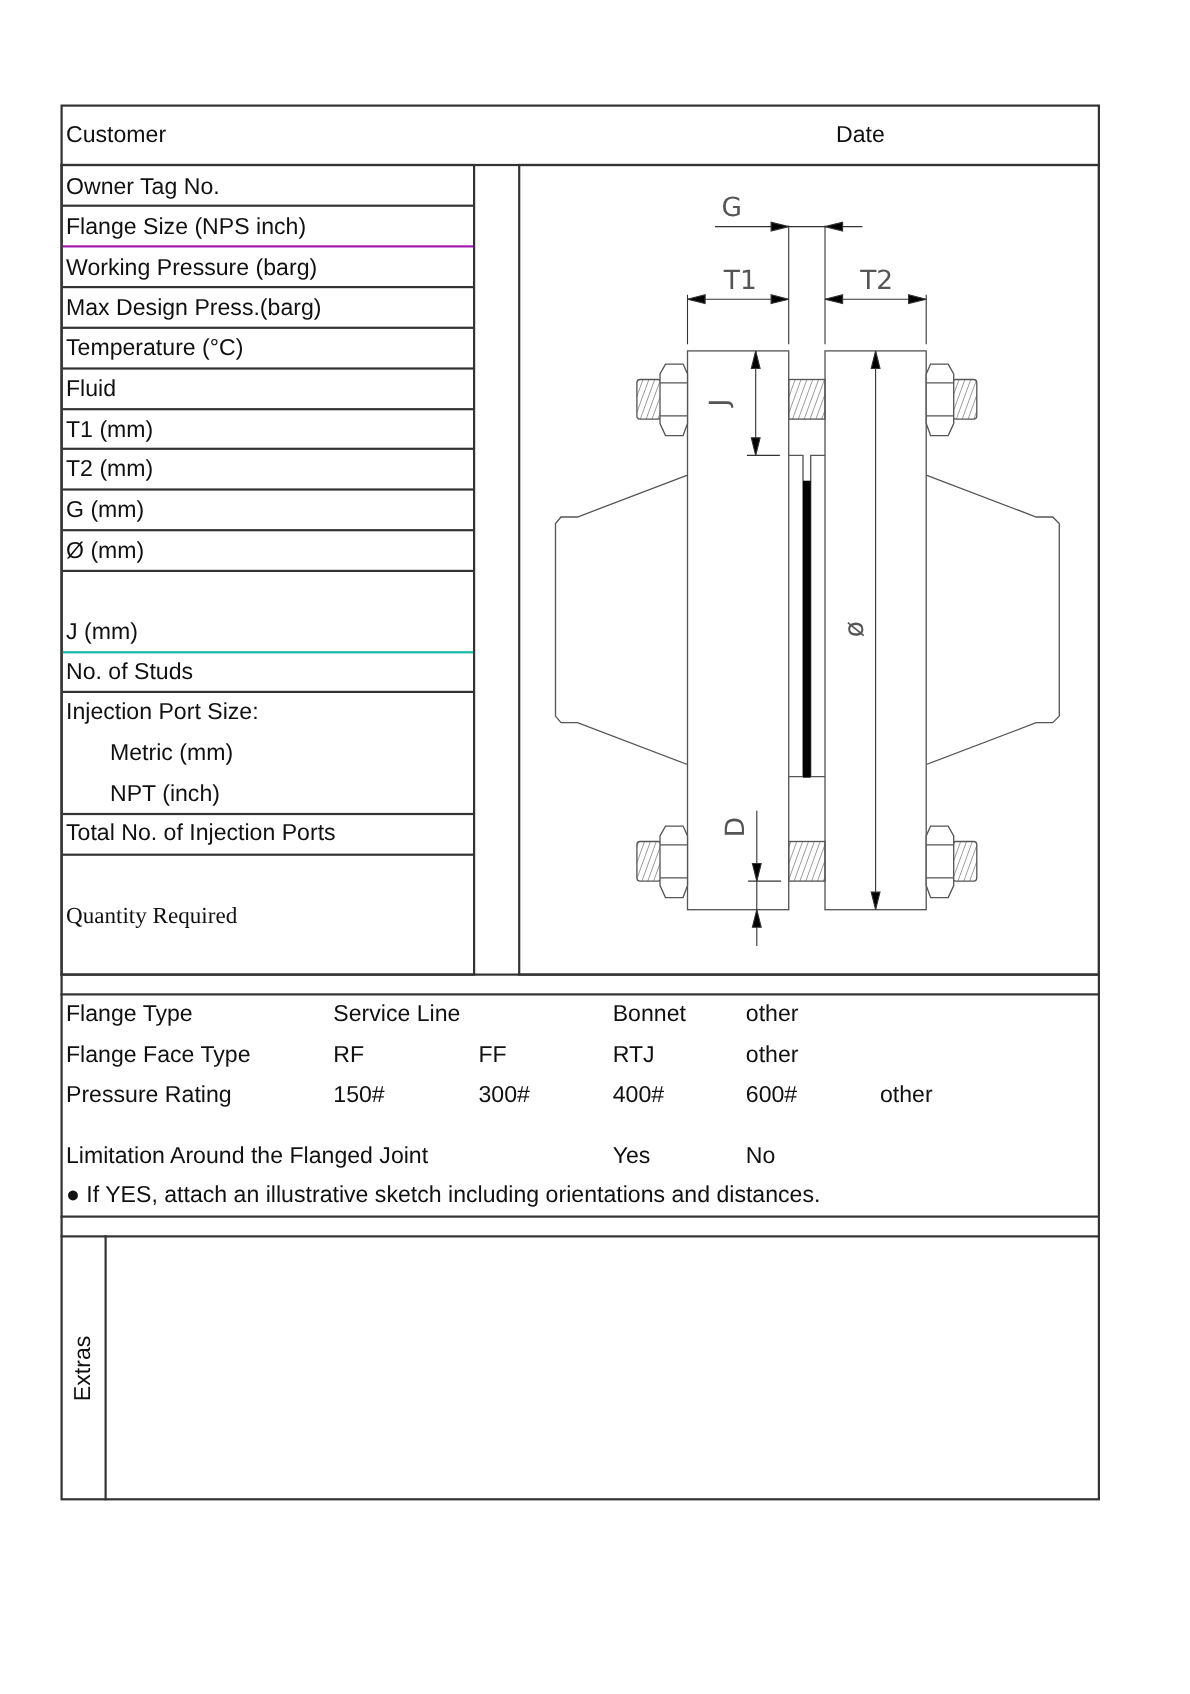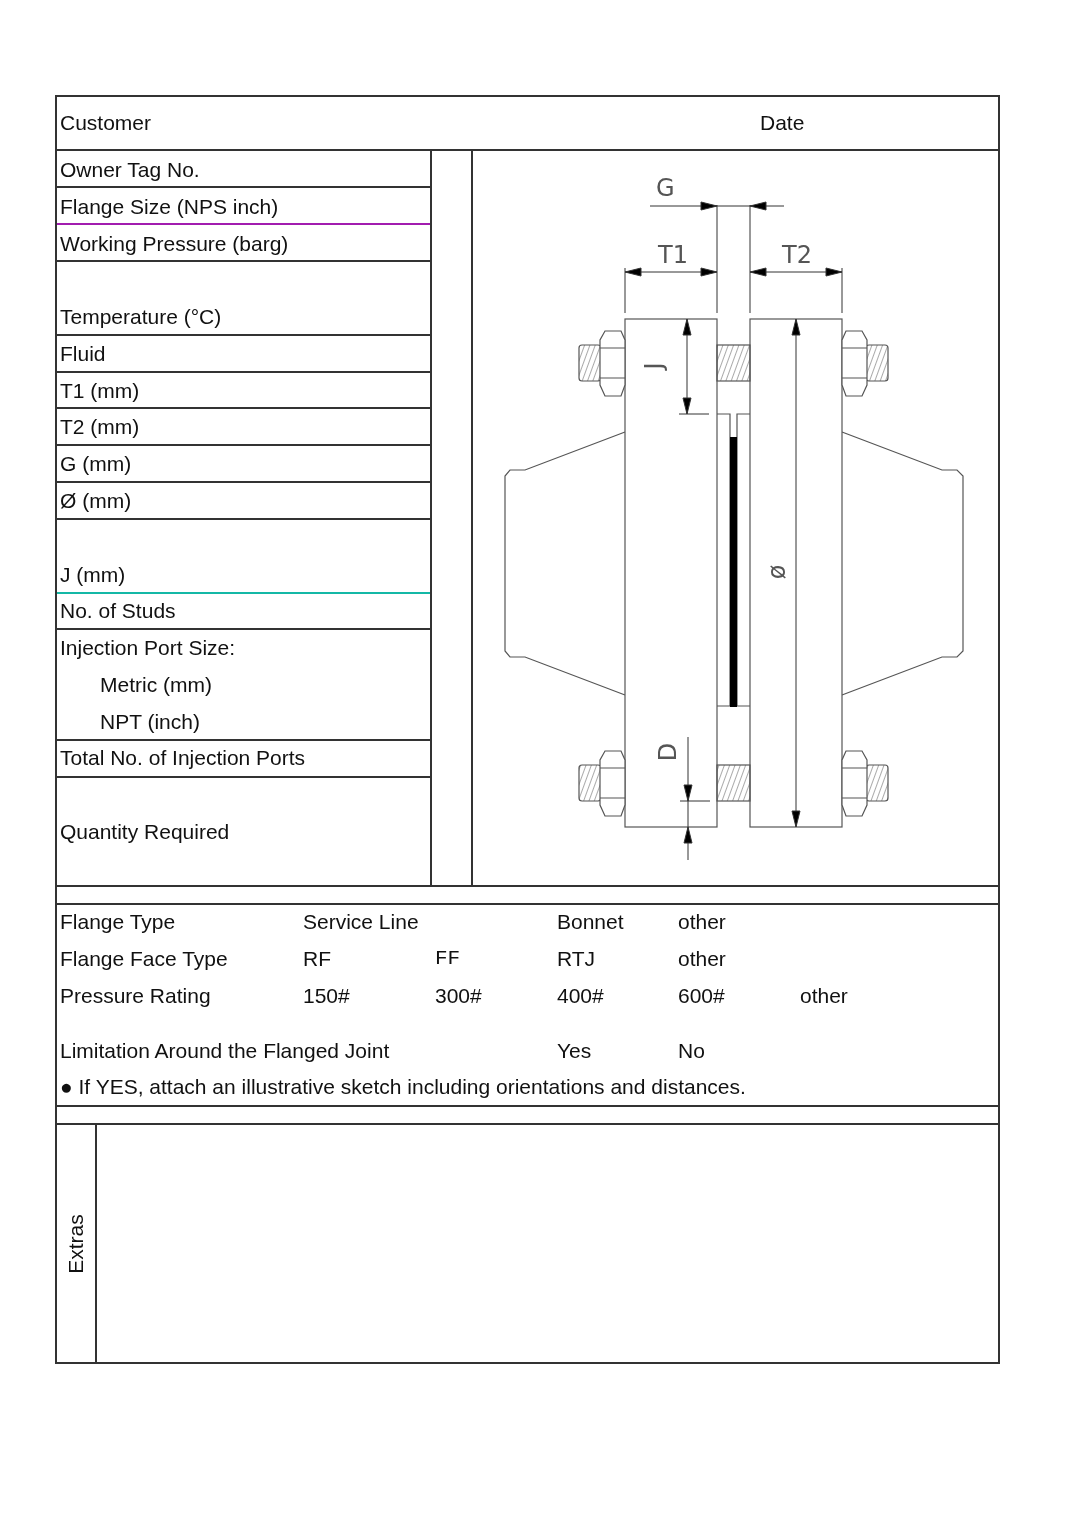--- a/index.html
+++ b/index.html
@@ -25,20 +25,23 @@
 <div class="abs frame" style="left:55px; top:149px; width:377px; height:738px;">
   <div class="row" style="top:0; height:37px; border-bottom:2px solid #333;">
     <span class="txt" style="left:3px; top:7px;">Owner Tag No.</span>
   </div>
   <div class="row" style="top:37px; height:37px; border-bottom:2px solid #a21caf;">
     <span class="txt" style="left:3px; top:7px;">Flange Size (NPS inch)</span>
   </div>
   <div class="row" style="top:74px; height:37px; border-bottom:2px solid #333;">
     <span class="txt" style="left:3px; top:7px;">Working Pressure (barg)</span>
   </div>
+  <div class="row" style="top:111px; height:37px; border-bottom:2px solid #333;">
+    <span class="txt" style="left:3px; top:6px;">Max Design Press.(barg)</span>
+  </div>
   <div class="row" style="top:148px; height:37px; border-bottom:2px solid #333;">
     <span class="txt" style="left:3px; top:6px;">Temperature (°C)</span>
   </div>
   <div class="row" style="top:185px; height:37px; border-bottom:2px solid #333;padding-left:12px;">
     <span class="txt" style="left:3px; top:6px;">Fluid</span>
   </div>
   <div class="row" style="top:222px; height:36px; border-bottom:2px solid #333;">
     <span class="txt" style="left:3px; top:6px;">T1 (mm)</span>
   </div>
   <div class="row" style="top:258px; height:37px; border-bottom:2px solid #333;">
@@ -57,21 +60,21 @@
     <span class="txt" style="left:3px; top:5px;">No. of Studs</span>
   </div>
   <div class="row" style="top:479px; height:111px; border-bottom:2px solid #333;">
     <span class="txt" style="left:3px; top:6px;">Injection Port Size:</span>
     <span class="txt" style="left:43px; top:43px;">Metric (mm)</span>
     <span class="txt" style="left:43px; top:80px;">NPT (inch)</span>
   </div>
   <div class="row" style="top:590px; height:37px; border-bottom:2px solid #333;">
     <span class="txt" style="left:3px; top:5px;">Total No. of Injection Ports</span>
   </div>
-  <div class="row" style="top:627px; height:110px;">
+  <div class="row" style="top:627px; height:110px;font-family:Liberation Serif, serif;">
     <span class="txt" style="left:3px; top:42px;">Quantity Required</span>
   </div>
 </div>
 
 <div class="abs frame" style="left:471px; top:149px; width:529px; height:738px;">
   <svg width="525" height="734" viewBox="471 151 525 734" style="position:absolute; left:0; top:0;">
     <g stroke="#555" stroke-width="1.2" fill="none">
 
       <path d="M623,432 L523,470 L508,470 L503,476 L503,651 L508,657 L523,657 L623,695"></path>
 
@@ -155,21 +158,21 @@
 <div class="hline" style="left:55px; top:903px; width:945px;"></div>
 
 <div>
   <span class="txt" style="left:60px; top:910px;">Flange Type</span>
   <span class="txt" style="left:303px; top:910px;">Service Line</span>
   <span class="txt" style="left:557px; top:910px;">Bonnet</span>
   <span class="txt" style="left:678px; top:910px;">other</span>
 
   <span class="txt" style="left:60px; top:947px;">Flange Face Type</span>
   <span class="txt" style="left:303px; top:947px;">RF</span>
-  <span class="txt" style="left:435px; top:947px;font-family:Liberation Mono, monospace;">FF</span>
+  <span class="txt" style="left:435px; top:947px;">FF</span>
   <span class="txt" style="left:557px; top:947px;">RTJ</span>
   <span class="txt" style="left:678px; top:947px;">other</span>
 
   <span class="txt" style="left:60px; top:984px;">Pressure Rating</span>
   <span class="txt" style="left:303px; top:984px;">150#</span>
   <span class="txt" style="left:435px; top:984px;">300#</span>
   <span class="txt" style="left:557px; top:984px;">400#</span>
   <span class="txt" style="left:678px; top:984px;">600#</span>
   <span class="txt" style="left:800px; top:984px;">other</span>
 

